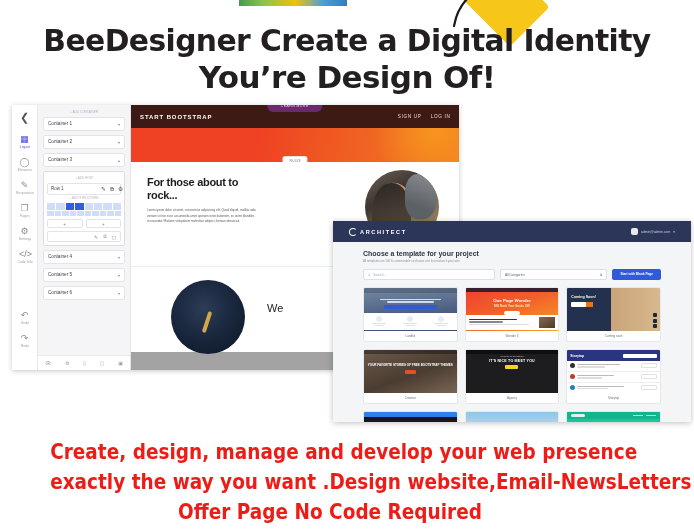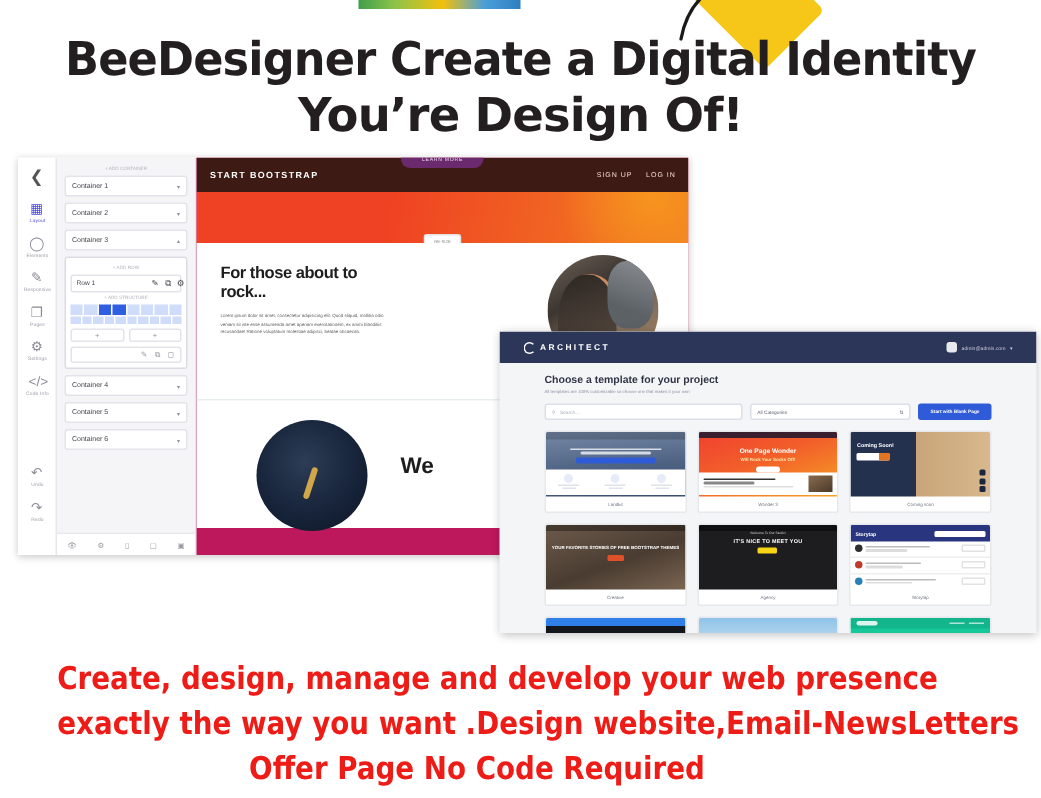--- a/index.html
+++ b/index.html
@@ -101,21 +101,21 @@
   .grid-line { display:flex; gap:1px; margin-bottom:1px; }
   .gc { height:7px; background:#cfdcfa; flex:1; }
   .gc.dark { background:#2f5fe0; }
   .grid-line.thin .gc { height:5px; }
   .plus-row { display:flex; gap:3px; margin-top:2px; }
   .plus-box { flex:1; background:#fff; border:1px solid #e3e3ea; border-radius:2px; height:9px;
               text-align:center; font-size:5px; color:#8d8d99; line-height:9px; }
   .tool-row { background:#fff; border:1px solid #e3e3ea; border-radius:2px; height:11px;
               display:flex; align-items:center; justify-content:flex-end; gap:5px;
               padding:0 4px; font-size:5px; color:#8d8d99; margin-top:3px;}
-  #editor-canvas { flex:1; background:#be185d; position:relative; overflow:hidden; }
+  #editor-canvas { flex:1; background:#a3a3a3; position:relative; overflow:hidden; }
 
   .bs-nav {
     height:23px; background:#3d1a14; display:flex; align-items:center;
     padding:0 9px; justify-content:space-between; position:relative;
   }
   .bs-brand { color:#fff; font-size:4.4px; font-weight:bold; letter-spacing:.7px; transform:scale(1.35); transform-origin:left center; }
   .bs-links { color:#f1d7cf; font-size:3.6px; letter-spacing:.5px; display:flex; gap:7px; transform:scale(1.3); transform-origin:right center;}
   .bs-cta {
     position:absolute; left:50%; transform:translateX(-50%); top:-5px;
     background:#6a2a6d; color:#f3d9f5; font-size:3.4px; letter-spacing:.5px;
@@ -158,21 +158,21 @@
   .bs-divider { position:absolute; left:0; right:0; top:104px; height:1px; background:#e9eef0; }
   .circ-img2 {
     position:absolute; left:40px; top:118px; width:74px; height:74px; border-radius:50%;
     background:radial-gradient(circle at 44% 38%, #2c3d56 0%, #17243a 55%, #0d1524 100%);
     overflow:hidden;
   }
   .circ-img2:before{
     content:""; position:absolute; left:46%; top:42%; width:5%; height:30%;
     background:#d2a74a; border-radius:2px; transform:rotate(18deg);
   }
-  .bs-h2 { position:absolute; left:136px; top:140px; font-size:15px; font-weight:bold; color:#1d1d1d; }
+  .bs-h2 { position:absolute; left:136px; top:140px; font-size:11px; font-weight:normal; color:#1d1d1d; }
   #panel-toolbar {
     position:absolute; left:0; right:0; bottom:0; height:15px; background:#fff;
     border-top:1px solid #e8e8ec; display:flex; align-items:center;
     justify-content:space-around; font-size:5px; color:#9a9aa4;
   }
 
   
   #architect {
     position:absolute; left:333px; top:126px; width:358px; height:201px;
     background:#f4f5f7; box-shadow:0 1px 6px rgba(0,0,0,.25); overflow:hidden;
@@ -259,21 +259,21 @@
   .th-r3a { background:linear-gradient(180deg,#2f7fe8 0%,#2f7fe8 12%,#13161c 12%,#1b2028 100%); }
   .th-r3b { background:linear-gradient(180deg,#8fc4e8 0%,#cfe3f2 55%,#eef4f9 100%); }
   .th-r3c { background:#16c79a; }
   .r3c-bar { height:7px; background:#12b58c; display:flex; align-items:center; justify-content:space-between; padding:0 4px; }
   .r3c-pill { width:14px;height:3.4px;background:rgba(255,255,255,.85);border-radius:2px; }
   .r3c-lines { display:flex; gap:3px; }
   .r3c-line { width:10px;height:1.6px;background:rgba(255,255,255,.65); }
 
   
   #subcopy {
-    position:absolute; left:0; top:437px; width:636px; text-align:center;
+    position:absolute; left:12px; top:437px; width:636px; text-align:center;
     color:#ee1c17; font-family:"DejaVu Sans", sans-serif; font-weight:bold;
     z-index:6;
   }
   #subcopy div { font-size:21px; line-height:30px; transform:scaleX(0.88); white-space:nowrap; }
 </style>
 </head>
 <body>
 
 <div id="bee-shape"></div>
 <div id="bee-shape2"></div>

